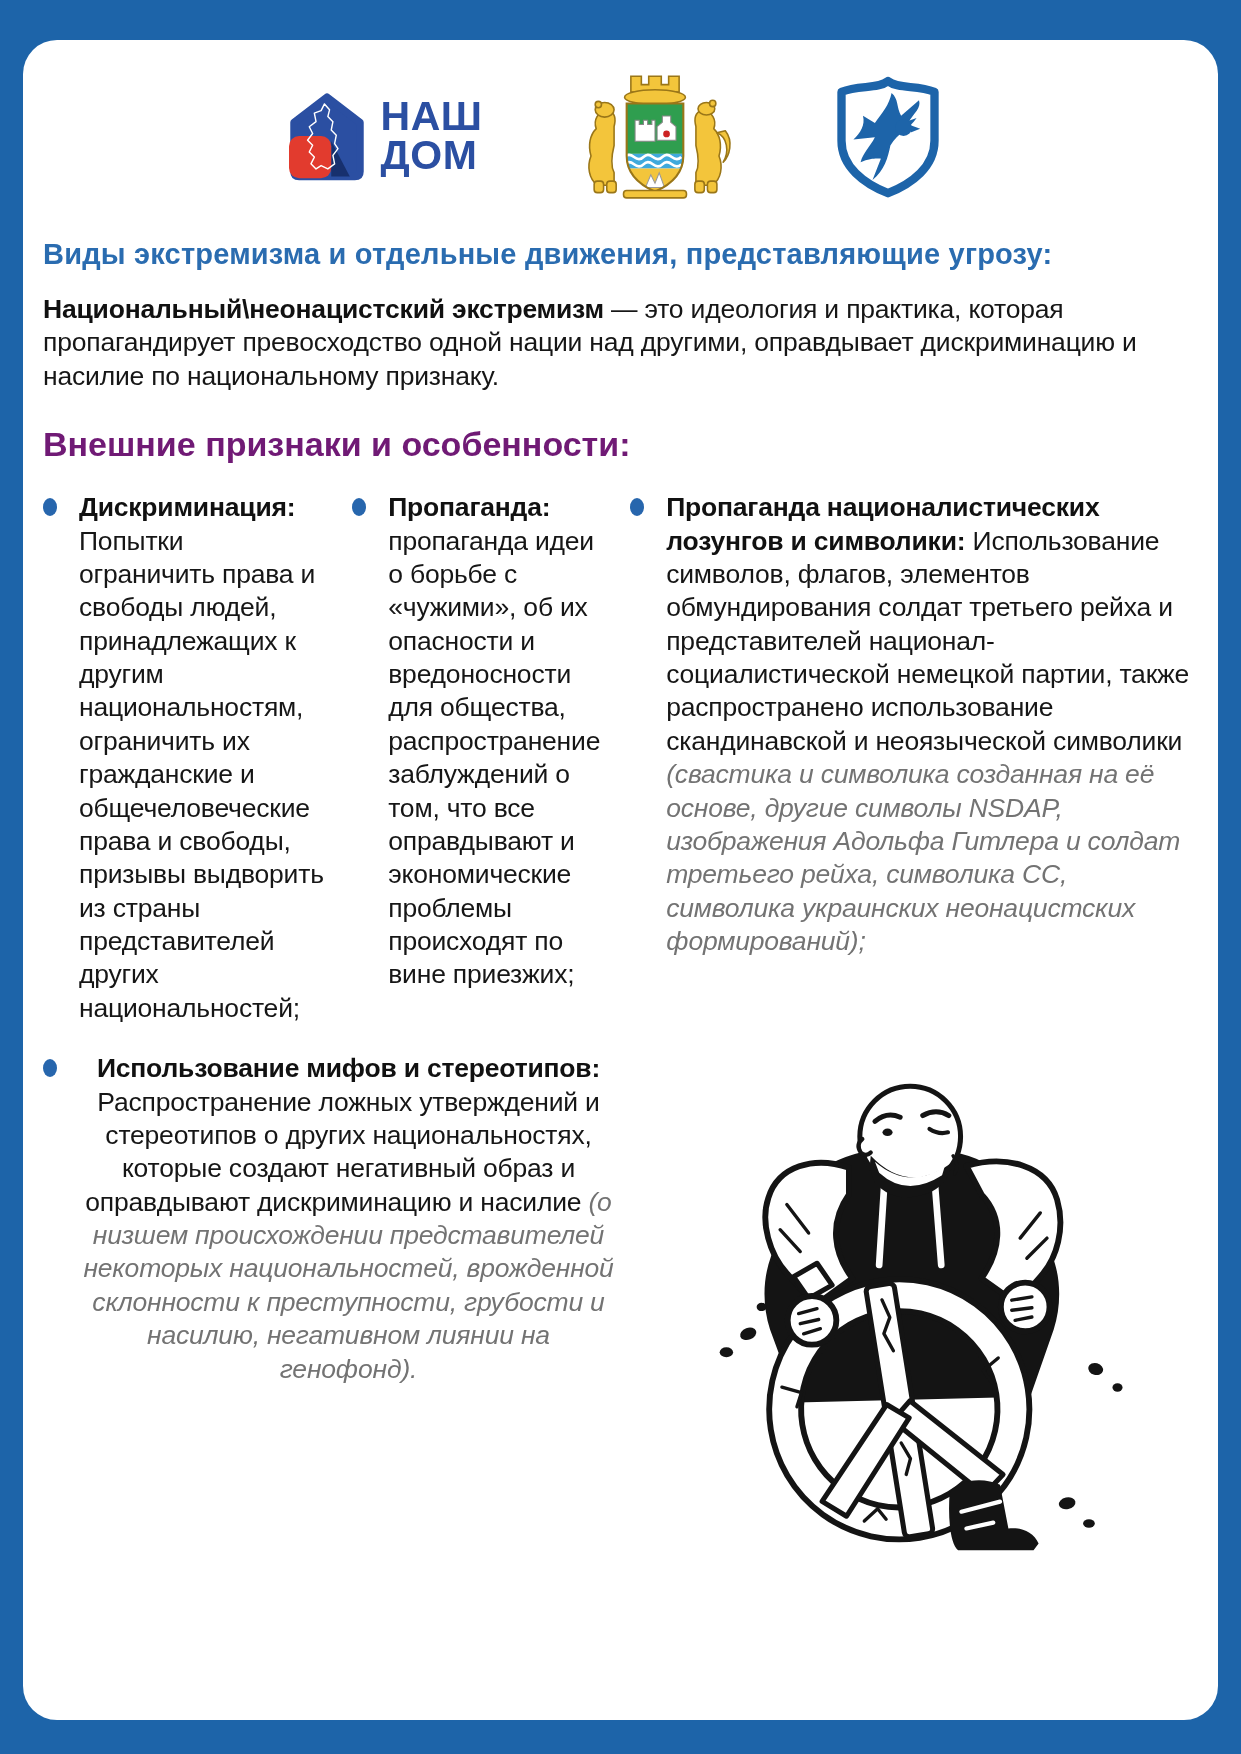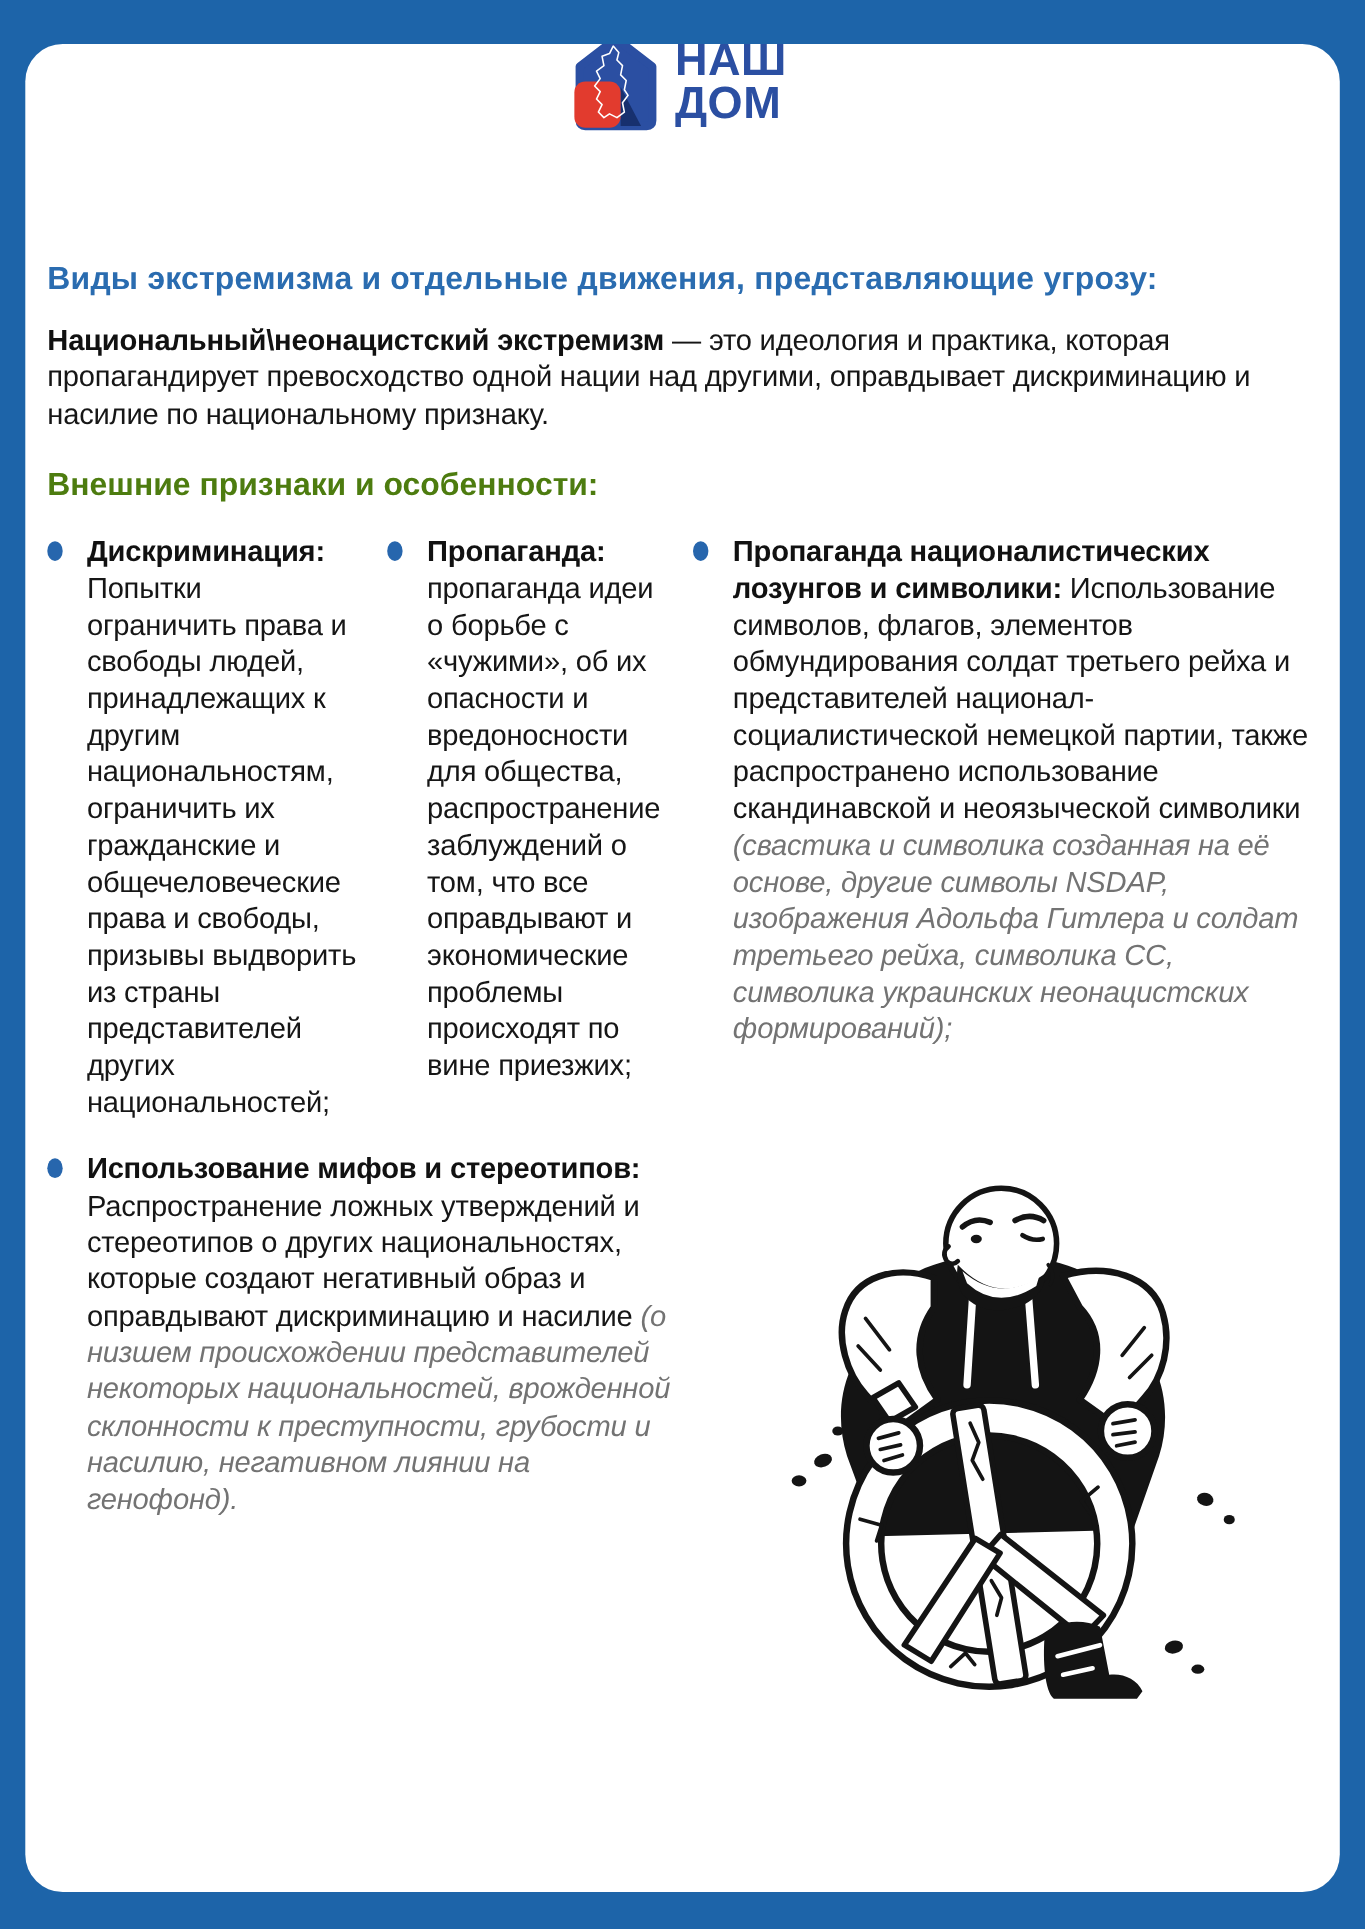--- a/index.html
+++ b/index.html
@@ -13,54 +13,54 @@
   .card{
     position:absolute;left:23px;top:40px;
     width:1195px;height:1680px;
     background:#ffffff;border-radius:34px;
     box-sizing:border-box;padding:0 24px 0 20px;
     overflow:hidden;
   }
   
   .logos{
     display:flex;justify-content:center;align-items:center;
-    gap:62px;margin-top:30px;height:132px;flex-direction:column;
+    gap:94px;margin-top:30px;height:132px;
   }
   .nashdom{display:flex;align-items:center;gap:16px;}
   .nashdom-text{
     color:#2b4fa2;font-weight:bold;font-size:41px;line-height:0.95;
     letter-spacing:0.5px;
   }
   
   .title{
     color:#2a6cb0;font-weight:bold;font-size:29px;
     margin-top:36px;letter-spacing:0.2px;
   }
   .intro{
     font-size:26.5px;line-height:1.26;color:#161616;margin-top:22px;
     letter-spacing:-0.2px;
   }
   .intro b{color:#111;}
   .heading{
-    font-size:29px;font-weight:bold;color:#4d7c0f;margin-top:32px;
+    font-size:34px;font-weight:bold;color:#701a75;margin-top:32px;
   }
   .bullets{display:flex;flex-direction:row;gap:27px;margin-top:27px;}
   .bullet{
     display:flex;gap:22px;
     font-size:26.5px;line-height:1.26;color:#161616;letter-spacing:-0.2px;
   }
   .dot{
     width:14px;height:18px;border-radius:50%;
     background:#2766ad;flex:0 0 auto;margin-top:7px;
   }
   .term{font-weight:bold;color:#111;}
   .note{color:#737373;font-style:italic;}
   
   .row5{display:flex;align-items:flex-start;margin-top:27px;}
-  .bullet5-col{flex:0 0 575px;}
+  .bullet5-col{flex:0 0 575px;text-align:center;}
   .figure{flex:1;display:flex;justify-content:center;margin-top:-16px;}
 </style>
 </head>
 <body>
 
 <div class="card">
 
   <div class="logos">
 
     <div class="nashdom">

